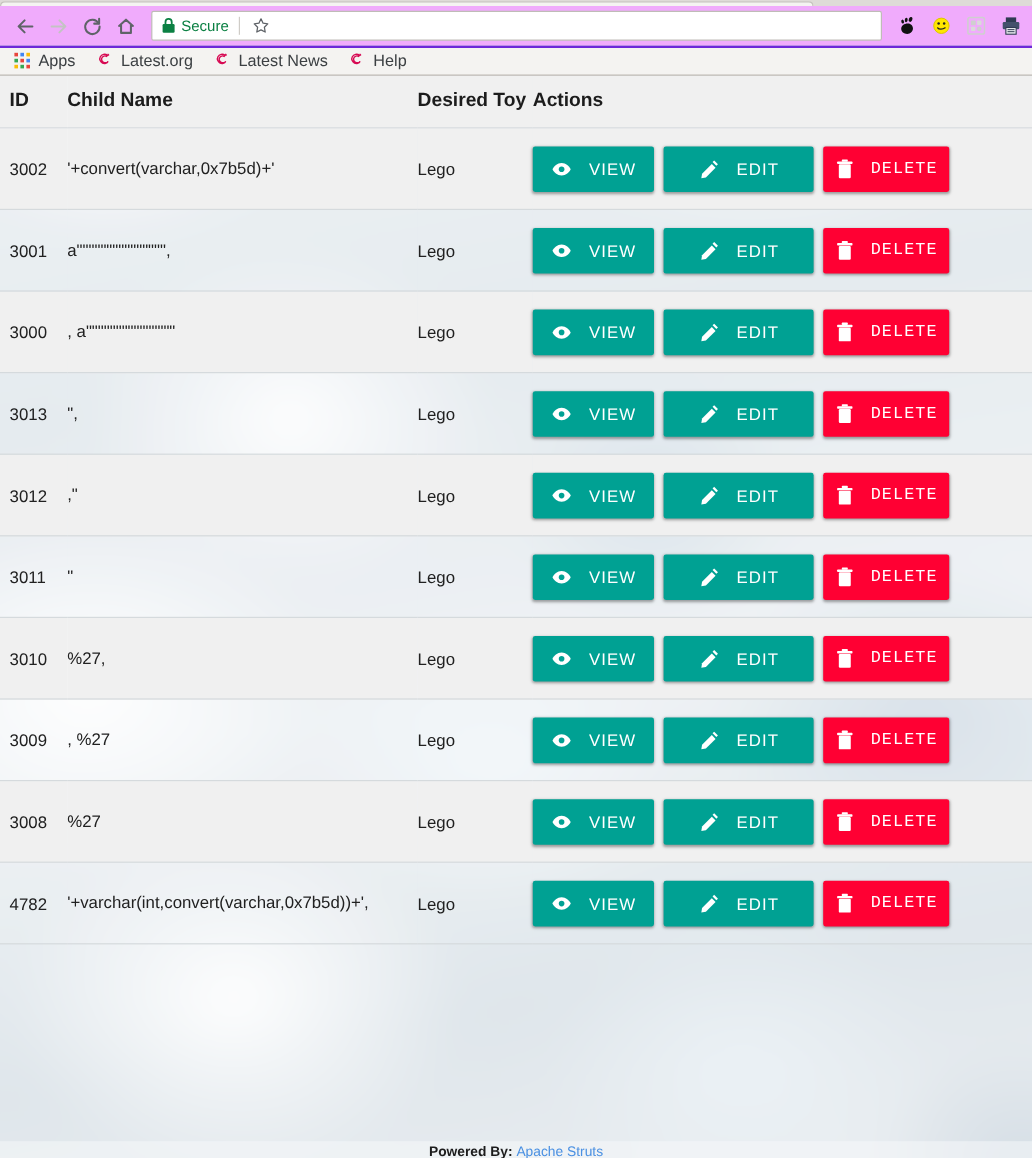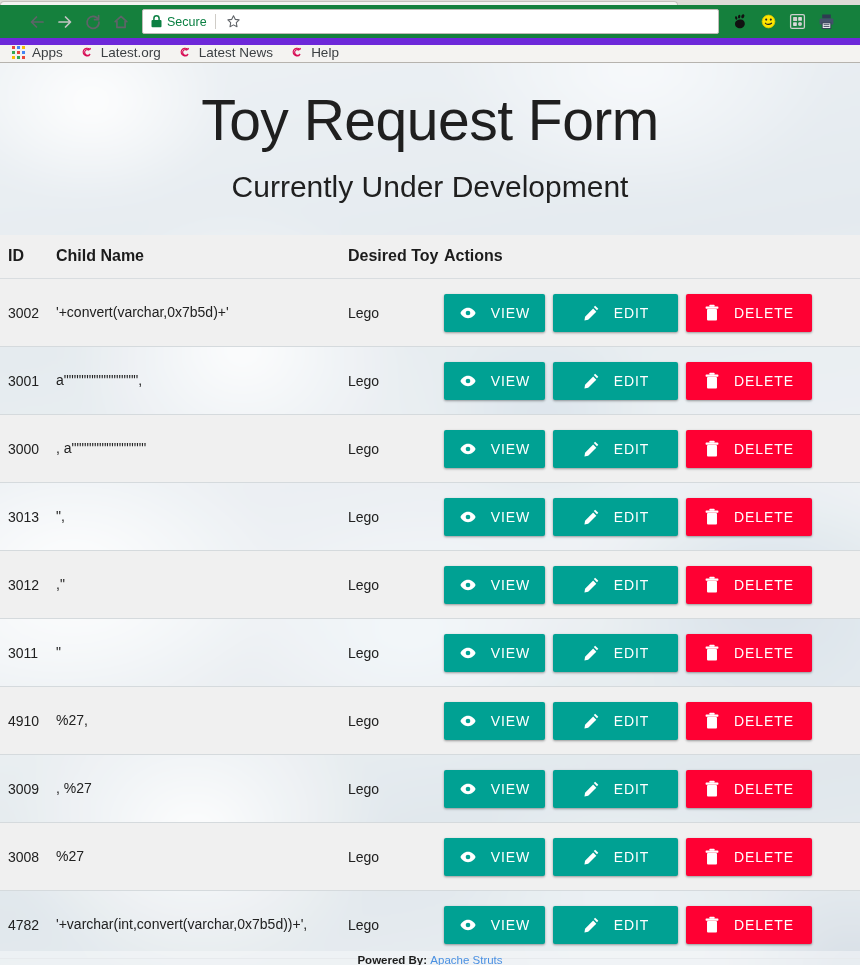--- a/index.html
+++ b/index.html
@@ -36,24 +36,24 @@
     height: 4px;
     background: #f4f3f1;
     border: 1px solid #c4c1bc;
     border-bottom: none;
     border-top-left-radius: 4px;
     border-top-right-radius: 4px;
     box-sizing: border-box;
   }
   .toolbar {
     height: 33px;
-    background: #15803d;
+    background: #f0abfc;
     display: flex;
     align-items: center;
-    padding: 0 24px;
+    padding: 0 8px;
     box-sizing: border-box;
   }
   .nav-btn {
     width: 26px;
     height: 26px;
     display: flex;
     align-items: center;
     justify-content: center;
     margin-right: 2px;
     border-radius: 3px;
@@ -115,21 +115,21 @@
     cursor: pointer;
   }
 
   .bookmarkbar {
     height: 24px;
     background: #f4f3f1;
     display: flex;
     align-items: center;
     padding: 0 8px 2px 10px;
     box-sizing: border-box;
-    border-top: 7px solid #6d28d9;
+    border-top: 2px solid #6d28d9;
   }
   .bmk {
     display: flex;
     align-items: center;
     margin-right: 16px;
     cursor: pointer;
     font-size: 13.5px;
     color: #3c4043;
     white-space: nowrap;
   }
@@ -256,21 +256,21 @@
     justify-content: center;
     gap: 14px;
     cursor: pointer;
     padding: 0 14px;
     box-shadow: 0 1px 3px rgba(0,0,0,0.22), 0 1px 2px rgba(0,0,0,0.18);
     box-sizing: border-box;
   }
   .btn svg { display: block; flex: none; }
   .btn-view   { width: 101px; background: #00a193; }
   .btn-edit   { width: 125px; background: #00a193; }
-  .btn-delete { width: 126px; background: #ff0033; }
+  .btn-delete { width: 105px; background: #ff0033; font-family: Liberation Mono, monospace; }
   .btn-label { white-space: nowrap; }
 
   
   .footer {
     position: absolute;
     left: 0;
     bottom: 0;
     width: 860px;
     text-align: center;
     font-size: 11.5px;
@@ -415,24 +415,20 @@
           </svg>
       </span>
       <span>Help</span>
     </div>
   </div>
 </div>
 
 <div class="page">
   <div class="page-bg"></div>
 
-  <div class="hero">
-    <h1 class="hero-title">Toy Request Form</h1>
-    <h2 class="hero-sub">Currently Under Development</h2>
-  </div>
 
   <div class="table-wrap">
     <table class="orders">
       <thead>
         <tr>
           <th class="col-id">ID</th>
           <th class="col-name">Child Name</th>
           <th class="col-toy">Desired Toy</th>
           <th class="col-act">Actions</th>
         </tr>
@@ -654,21 +650,21 @@
                       <rect x="1.8" y="2.8" width="14.4" height="2.3" rx="0.7" fill="#fff"></rect>
                       <rect x="6.2" y="0.8" width="5.6" height="2.2" rx="0.6" fill="#fff"></rect>
                     </svg>
                   </span>
                   <span class="btn-label">DELETE</span>
                 </button>
               </div>
             </td>
           </tr>
           <tr class="odd">
-            <td class="col-id cell-id">4910</td>
+            <td class="col-id cell-id">3010</td>
             <td class="col-name cell-name">%27,</td>
             <td class="col-toy cell-toy">Lego</td>
             <td class="col-act actions-cell">
               <div class="actions">
                 <button class="btn btn-view">
                   <span>
                     <svg width="18" height="18" viewBox="0 0 20 20">
                       <path d="M10 4.2c-4 0-7.2 3-8.4 5.8 1.2 2.8 4.4 5.8 8.4 5.8s7.2-3 8.4-5.8C17.2 7.2 14 4.2 10 4.2z" fill="#fff"></path>
                       <circle cx="10" cy="10" r="2.6" fill="#00a193"></circle>
                     </svg>

